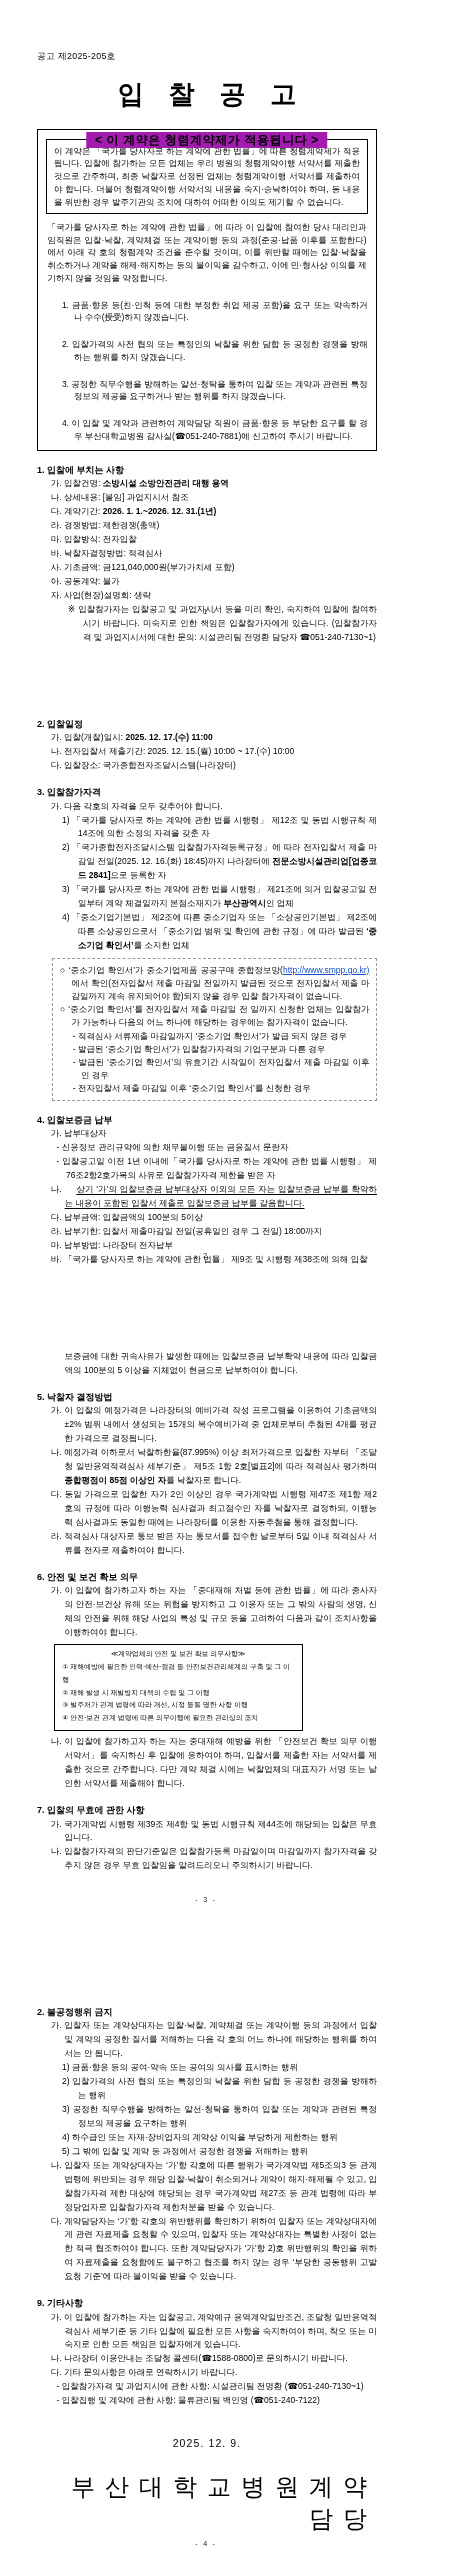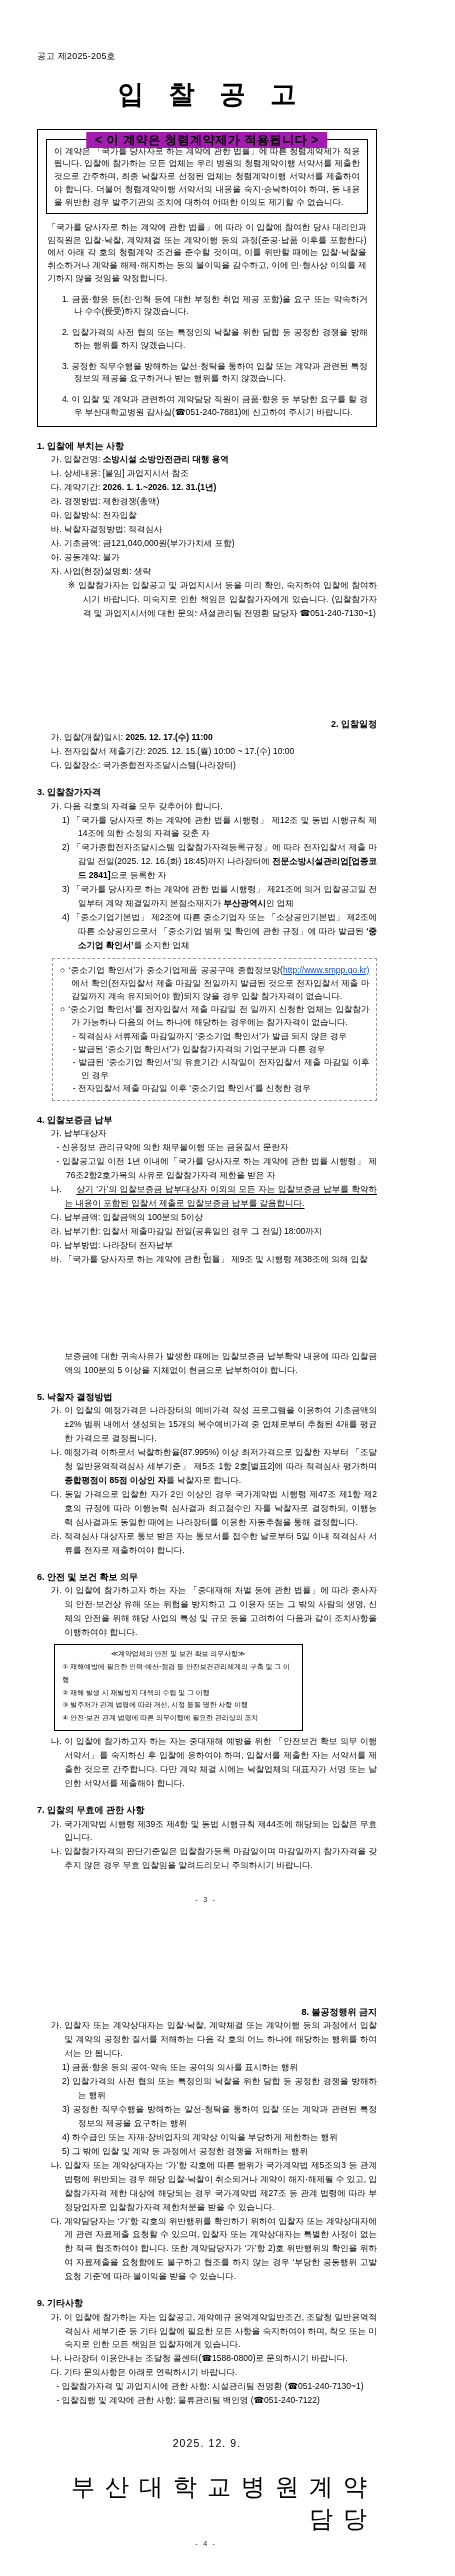--- a/index.html
+++ b/index.html
@@ -19,36 +19,36 @@
     position:absolute;left:0;right:0;bottom:27.6px;
     text-align:center;font-size:7.2px;letter-spacing:1.7px;color:#222;
   }
   .notice-no{font-size:8.8px;letter-spacing:0.3px;}
   .doc-title{
     margin:14.3px 0 0 0;text-align:center;font-size:26px;font-weight:700;
     letter-spacing:8.8px;text-indent:8.8px;
   }
   .t{text-align:justify;line-height:1.64;}
   .sec{font-weight:700;font-size:9px;line-height:1.6;margin-top:12px;}
-  .sec-first{margin-top:11px;text-align:right;}
+  .sec-first{margin-top:11px;}
   .lv1{padding-left:27.6px;text-indent:-13.8px;}
   .lv1c{padding-left:27.6px;}
   .lv1d{padding-left:29px;text-indent:-9.4px;}
   .lv2{padding-left:41px;text-indent:-16px;}
   .note{padding-left:46px;text-indent:-15px;}
   
   .obox{border:1.7px solid #000;margin-top:16.5px;padding:8.8px 8.3px 7.2px;position:relative;}
   .obox-title{
     position:absolute;top:-8.3px;left:50%;transform:translateX(-50%);
     background:#a21caf;padding:0 8.8px;font-weight:700;font-size:12px;
     white-space:nowrap;letter-spacing:0.6px;line-height:1.4;margin-top:10px;
   }
   .ibox{border:1.1px solid #000;padding:5px 6.6px;line-height:1.5;text-align:justify;}
   .obox .intro{margin:6.6px 1.1px 0;line-height:1.5;}
-  .pledge{margin-top:8px;padding-left:27.6px;text-indent:-12px;line-height:1.5;}
+  .pledge{margin-top:14px;padding-left:27.6px;text-indent:-12px;line-height:1.5;}
   
   .dbox{
     border:0.6px dashed #9a9a9a;margin:5.5px 0 0 15.4px;padding:4.4px 6.6px;
     line-height:1.55;
   }
   .circ{padding-left:11.6px;text-indent:-11.6px;text-align:justify;}
   .dash2{padding-left:21px;text-indent:-8.3px;text-align:justify;}
   .link{color:#1550c8;text-decoration:underline;cursor:pointer;}
   u{text-underline-offset:1.7px;margin-left:12px;}
   
@@ -155,21 +155,21 @@
 
     <div class="sec">7. 입찰의 무효에 관한 사항</div>
     <div class="t lv1">가. 국가계약법 시행령 제39조 제4항 및 동법 시행규칙 제44조에 해당되는 입찰은 무효입니다.</div>
     <div class="t lv1">나. 입찰참가자격의 판단기준일은 입찰참가등록 마감일이며 마감일까지 참가자격을 갖추지 않은 경우 무효 입찰임을 알려드리오니 주의하시기 바랍니다.</div>
   </div>
   <div class="pagenum">- 3 -</div>
 </div>
 
 <div class="page" id="p4">
   <div class="content">
-    <div class="sec sec-first">8. 불공정행위 금지</div>
+    <div class="sec sec-first">2. 불공정행위 금지</div>
     <div class="t lv1">가. 입찰자 또는 계약상대자는 입찰·낙찰, 계약체결 또는 계약이행 등의 과정에서 입찰 및 계약의 공정한 질서를 저해하는 다음 각 호의 어느 하나에 해당하는 행위를 하여서는 안 됩니다.</div>
     <div class="t lv2">1) 금품·향응 등의 공여·약속 또는 공여의 의사를 표시하는 행위</div>
     <div class="t lv2">2) 입찰가격의 사전 협의 또는 특정인의 낙찰을 위한 담합 등 공정한 경쟁을 방해하는 행위</div>
     <div class="t lv2">3) 공정한 직무수행을 방해하는 알선·청탁을 통하여 입찰 또는 계약과 관련된 특정 정보의 제공을 요구하는 행위</div>
     <div class="t lv2">4) 하수급인 또는 자재·장비업자의 계약상 이익을 부당하게 제한하는 행위</div>
     <div class="t lv2">5) 그 밖에 입찰 및 계약 등 과정에서 공정한 경쟁을 저해하는 행위</div>
     <div class="t lv1">나. 입찰자 또는 계약상대자는 ‘가’항 각호에 따른 행위가 국가계약법 제5조의3 등 관계 법령에 위반되는 경우 해당 입찰·낙찰이 취소되거나 계약이 해지·해제될 수 있고, 입찰참가자격 제한 대상에 해당되는 경우 국가계약법 제27조 등 관계 법령에 따라 부정당업자로 입찰참가자격 제한처분을 받을 수 있습니다.</div>
     <div class="t lv1">다. 계약담당자는 ‘가’항 각호의 위반행위를 확인하기 위하여 입찰자 또는 계약상대자에게 관련 자료제출 요청할 수 있으며, 입찰자 또는 계약상대자는 특별한 사정이 없는 한 적극 협조하여야 합니다. 또한 계약담당자가 ‘가’항 2)호 위반행위의 확인을 위하여 자료제출을 요청함에도 불구하고 협조를 하지 않는 경우 ‘부당한 공동행위 고발 요청 기준’에 따라 불이익을 받을 수 있습니다.</div>
 
     <div class="sec">9. 기타사항</div>

